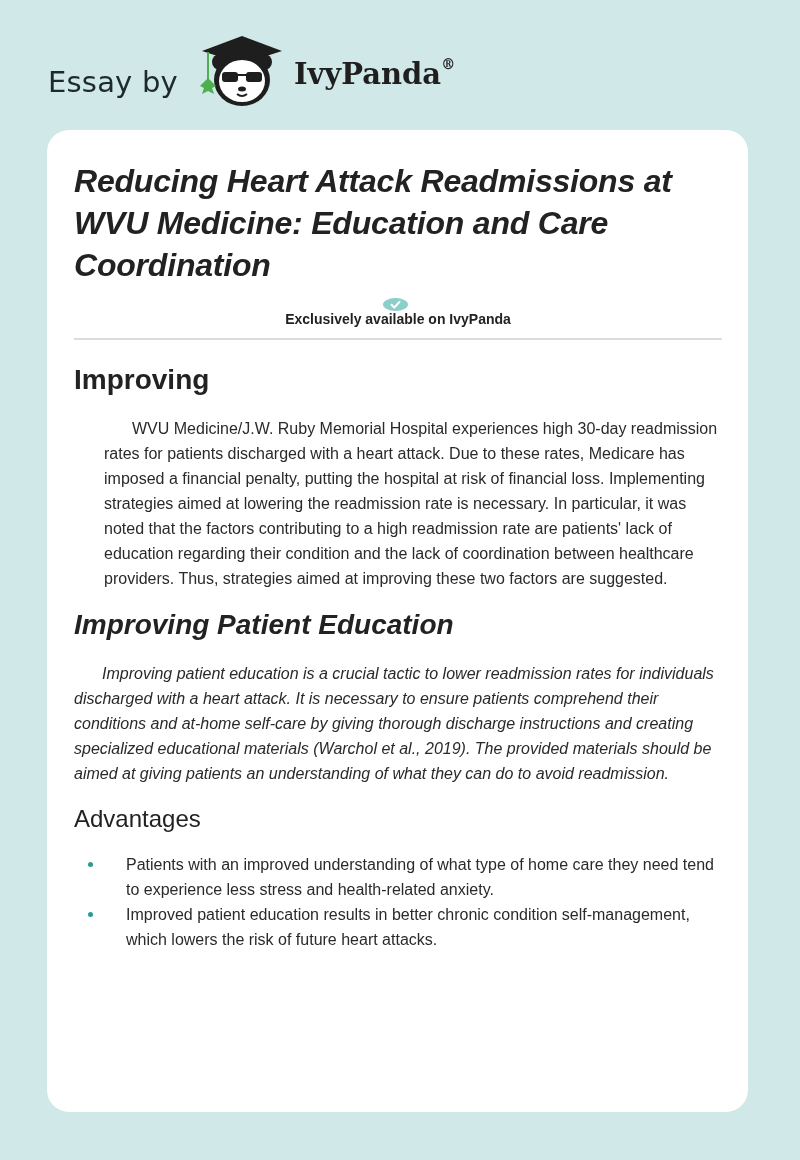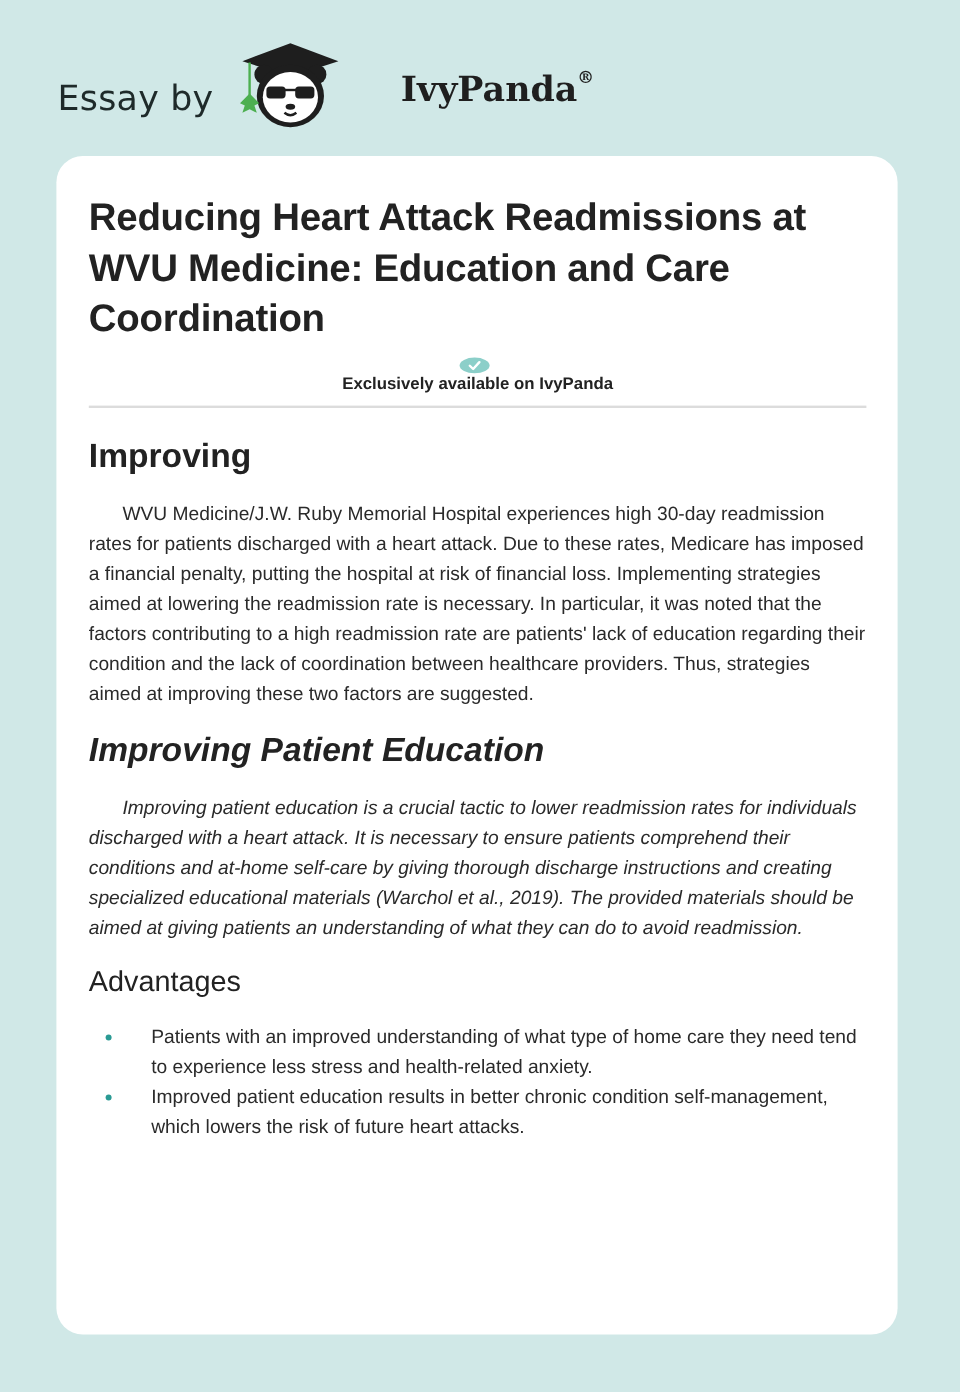--- a/index.html
+++ b/index.html
@@ -17,49 +17,49 @@
     }
     .essay-by {
       font-family: "DejaVu Sans", sans-serif;
       font-size: 29px; color: #1e2a2a; letter-spacing: 0.2px;
       margin-right: 20px;
       margin-top: 20px;
     }
     .logo-icon { width: 88px; height: 76px; margin-right: 8px; }
     .brand {
       font-family: "DejaVu Serif", serif; font-weight: bold;
-      font-size: 29px; color: #1f1f1f; position: relative; top: 2px; margin-left: 40px;
+      font-size: 29px; color: #1f1f1f; position: relative; top: 2px;
     }
     .brand sup { font-size: 14px; position: relative; top: -4px; }
     .card {
       position: absolute; left: 47px; top: 130px; width: 701px; height: 982px;
       background: #fff; border-radius: 22px;
     }
     .content { position: absolute; left: 27px; top: 30px; width: 648px; }
     h1 {
       margin: 0; font-size: 32px; line-height: 42px; font-weight: bold;
-      color: #222; letter-spacing: -0.2px;
+      color: #222; letter-spacing: -0.2px; font-style: italic;
     }
     .exclusive {
       display: flex; align-items: center; margin-top: 12px; height: 26px; flex-direction: column;
     }
     .check-icon {
       width: 25px; height: 25px; border-radius: 50%; background: #8ccfc9;
       display: flex; align-items: center; justify-content: center; margin-right: 5px;
     }
     .exclusive-text { font-size: 14px; font-weight: bold; color: #222; }
     .divider { height: 2px; background: #dcdcdc; margin-top: 14px; }
     h2 { margin: 0; font-size: 28px; font-weight: bold; color: #222; line-height: 36px; }
     h3 { margin: 0; font-size: 24px; font-weight: normal; color: #222; line-height: 30px; }
     p {
       margin: 0; font-size: 16px; line-height: 25px; color: #2a2a2a;
       text-indent: 28px;
     }
     .sec-bg { margin-top: 22px; }
-    .sec-bg p { margin-top: 18px; }
+    .sec-bg p { margin-top: 18px; margin-left: 30px; }
     .sec-ipe { margin-top: 16px; font-style: italic; }
     .sec-ipe p { margin-top: 18px; }
     .sec-adv { margin-top: 18px; }
     ul { list-style: none; margin: 18px 0 0 0; padding: 0; }
     li {
       position: relative; padding-left: 52px; font-size: 16px; line-height: 25px;
       color: #2a2a2a; margin-bottom: 0;
     }
     .bullet {
       position: absolute; left: 14px; top: 10px; width: 5px; height: 5px;

